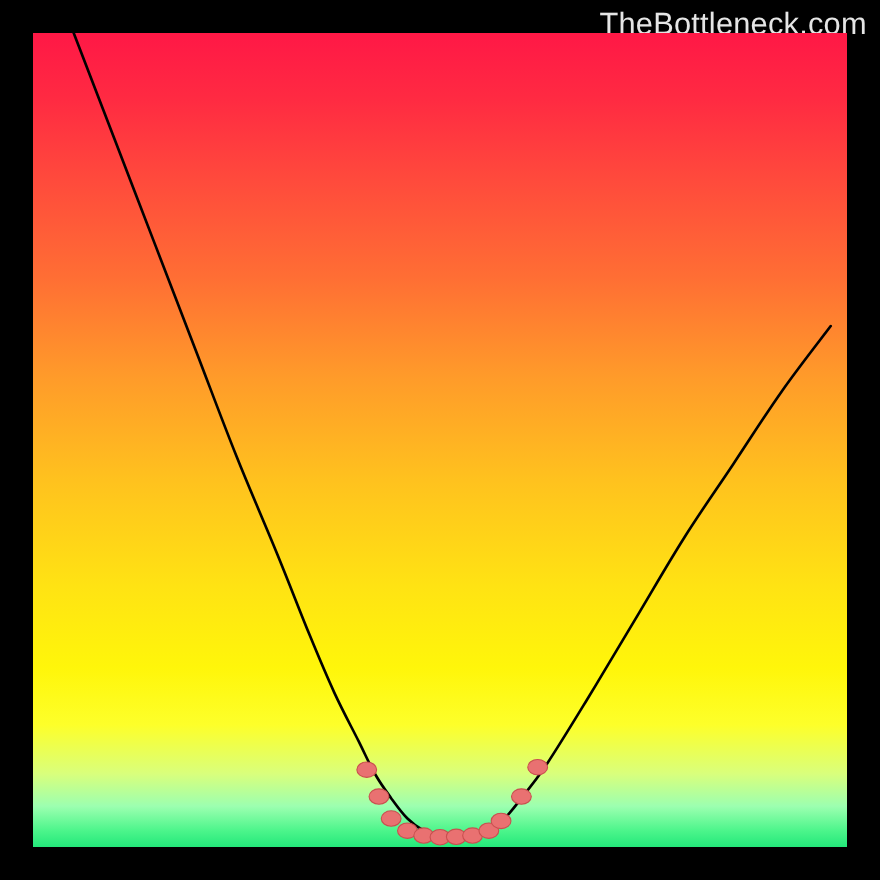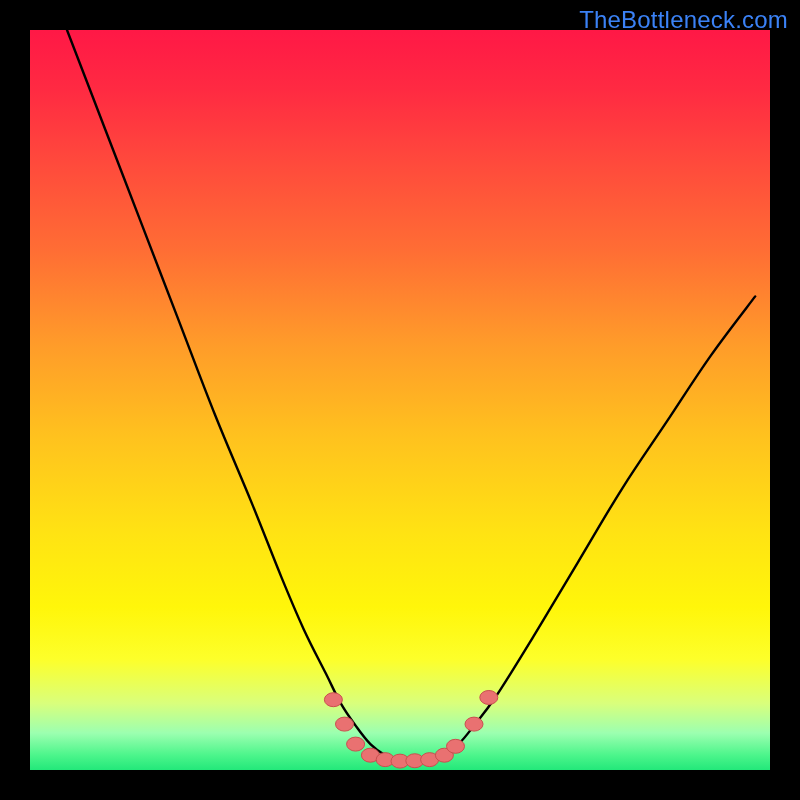--- a/index.html
+++ b/index.html
@@ -40,22 +40,22 @@
       #d9ff7c 91%,
       #9cffb0 95%,
       #4cf58b 98%,
       #23e87a 100%
     );
   }
   .attribution {
     position: absolute;
     top: 6px;
     right: 12px;
-    color: #3b82f6;
-    font-size: 24px;
+    color: #e5e5e5;
+    font-size: 28px;
     font-weight: 500;
     letter-spacing: 0.2px;
   }
   svg.curve {
     position: absolute;
     inset: 0;
     width: 740px;
     height: 740px;
   }
 </style>

